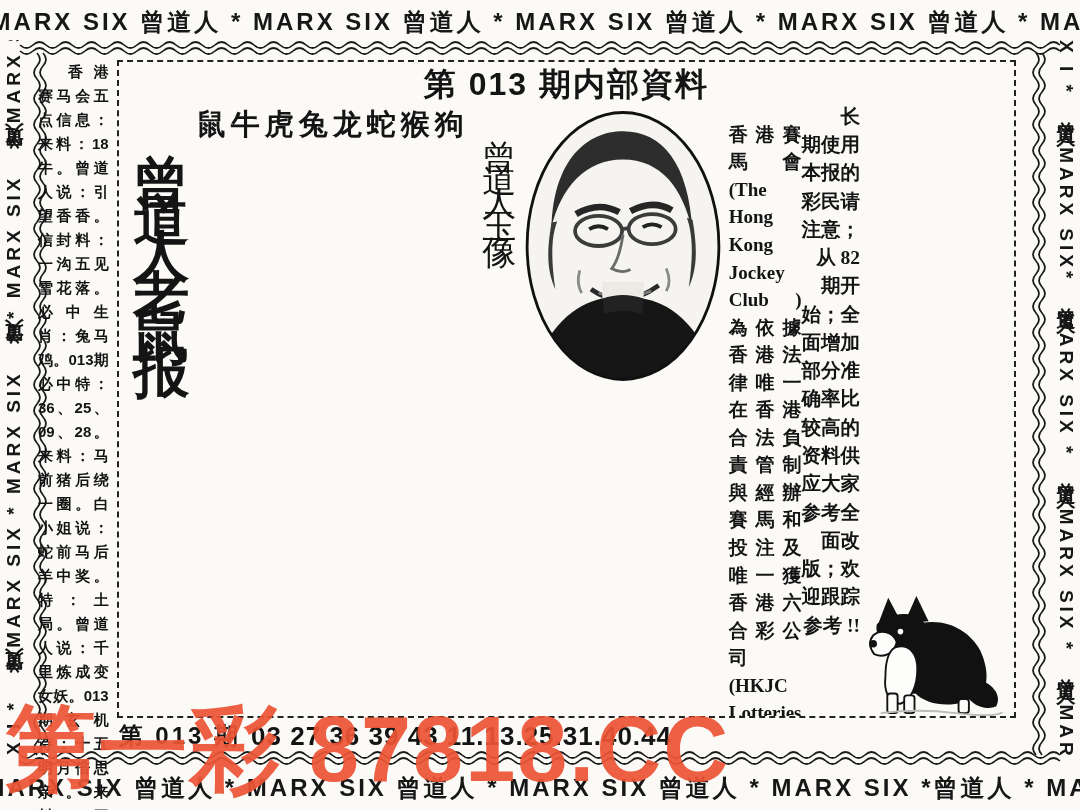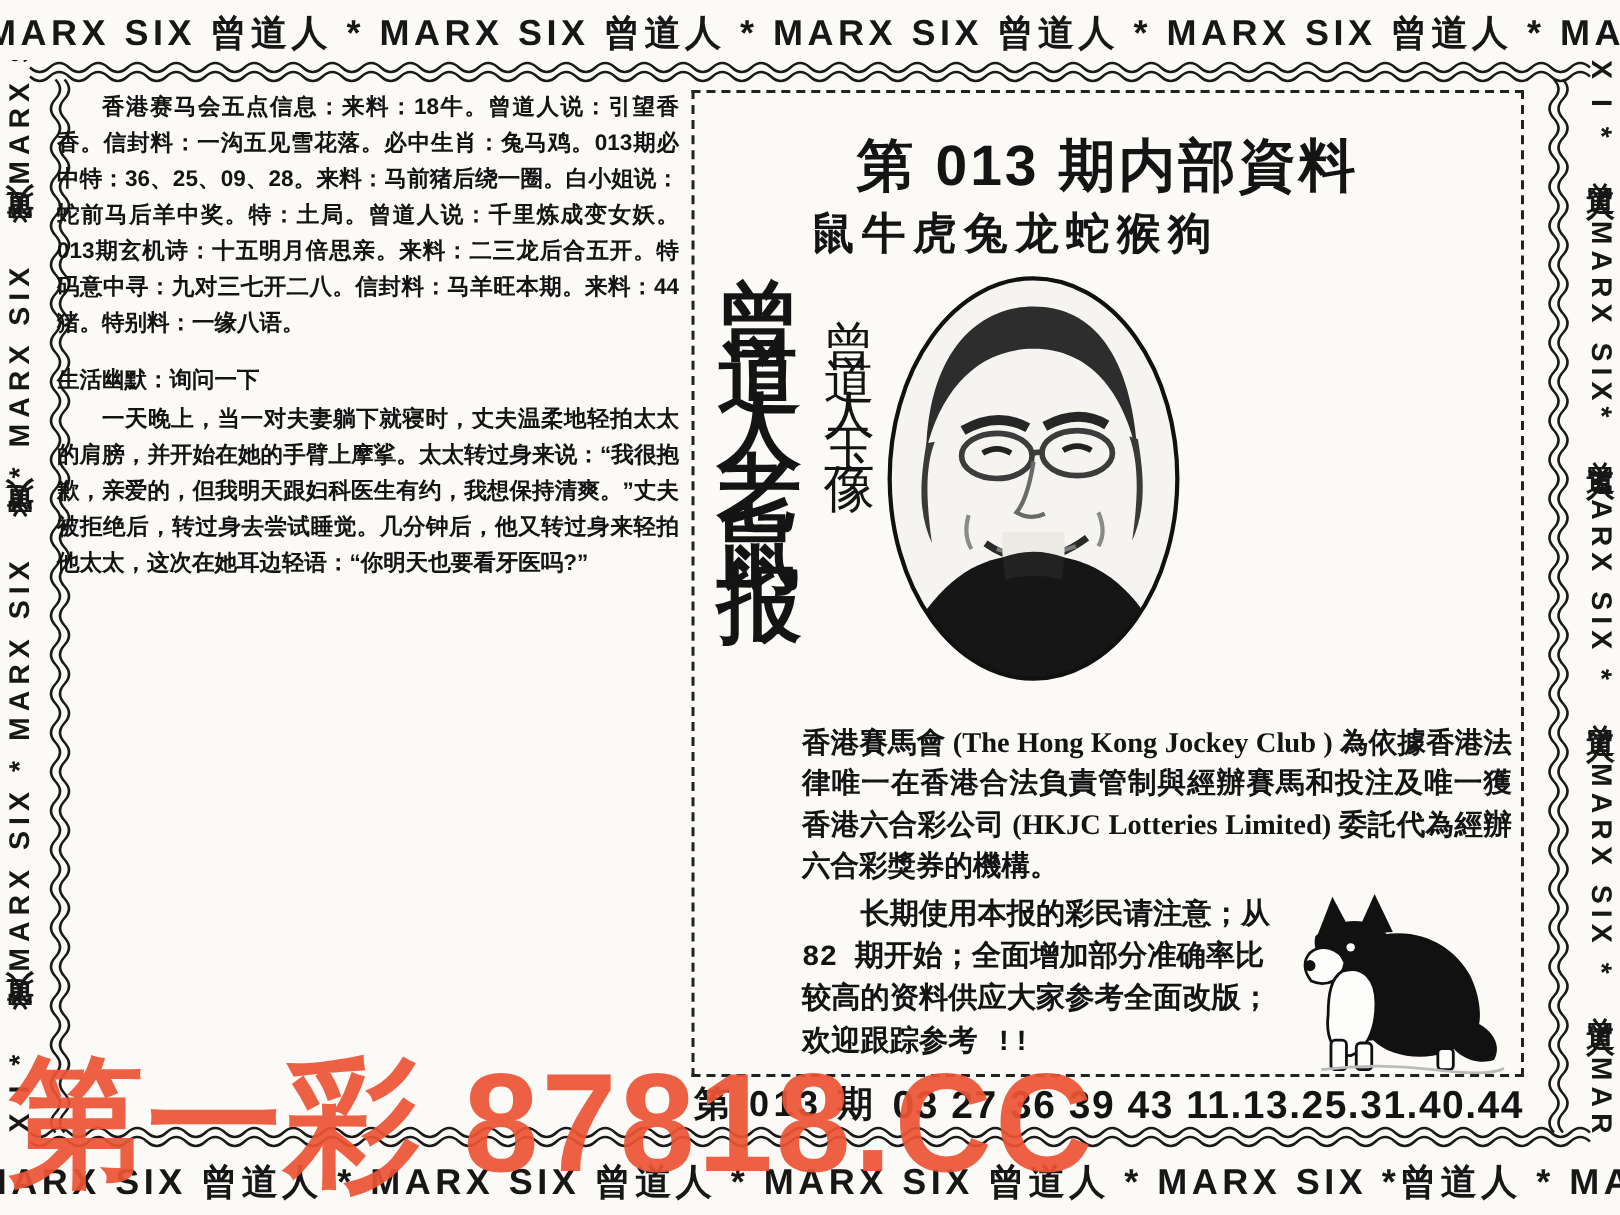--- a/index.html
+++ b/index.html
@@ -25,37 +25,37 @@
   .band-left .vtext{transform:rotate(180deg);}
   svg.wave{position:absolute;overflow:visible;}
   
   .main{position:absolute;left:38px;top:60px;width:978px;height:692px;display:flex;gap:8px;}
   .left-col{width:492px;font-size:15px;line-height:1.6;font-weight:700;text-align:justify;}
   .left-col p{margin:0 0 14px 0;text-indent:2em;}
   .left-col p.no-indent{text-indent:0;margin-bottom:2px;}
   
   .right-wrap{flex:1;display:flex;flex-direction:column;}
   .panel{flex:1;border:2px dashed #222;padding:4px 6px 2px 6px;display:flex;flex-direction:column;overflow:hidden;}
-  .panel-title{font-size:38px;font-weight:800;text-align:center;letter-spacing:2px;line-height:1.15;margin-top:24px;}
+  .panel-title{font-size:32px;font-weight:800;text-align:center;letter-spacing:2px;line-height:1.15;}
   .panel-body{flex:1;display:flex;min-height:0;}
   .masthead{width:66px;writing-mode:vertical-rl;text-orientation:upright;
     font-size:56px;font-weight:800;letter-spacing:38px;line-height:1;padding-top:6px;
     font-family:"DejaVu Serif","Liberation Serif",serif;}
-  .panel-content{flex:1;min-width:0;display:flex;flex-direction:column;}
+  .panel-content{flex:1;min-width:0;display:flex;}
   .zodiac{font-size:29px;font-weight:700;letter-spacing:5px;margin:2px 0 0 6px;white-space:nowrap;}
   .portrait-row{display:flex;margin:2px 0 4px 2px;}
   .portrait-caption{writing-mode:vertical-rl;text-orientation:upright;
     font-size:34px;letter-spacing:24px;line-height:1;padding-top:8px;width:46px;
     font-family:"DejaVu Serif","Liberation Serif",serif;}
   .portrait{width:212px;height:282px;}
   .jockey{margin:18px 0 4px 0;font-family:"Liberation Serif","DejaVu Serif",serif;
     font-size:19px;line-height:1.45;font-weight:700;text-align:justify;}
   .notice-row{position:relative;padding-right:148px;min-height:118px;}
-  .notice{margin:0;font-family:Liberation Mono, monospace;
-    font-size:19.5px;line-height:1.45;font-weight:700;text-indent:2em;}
+  .notice{margin:0;font-family:Liberation Serif, serif;
+    font-size:19.5px;line-height:1.45;font-weight:700;text-indent:2em;text-align:right;}
   .dog{position:absolute;right:-4px;bottom:-2px;width:150px;height:122px;}
   .issue-row{height:34px;display:flex;align-items:flex-end;gap:10px;padding-left:2px;}
   .issue-label{font-size:24px;font-weight:800;letter-spacing:3px;white-space:nowrap;}
   .issue-numbers{font-size:26px;font-weight:700;letter-spacing:1px;white-space:nowrap;}
   
   .watermark{position:absolute;left:6px;top:686px;z-index:9;
     font-size:90px;font-weight:900;letter-spacing:2px;white-space:nowrap;
     transform:scaleY(1.04);transform-origin:top left;opacity:0.92;}
 </style>
 </head>

